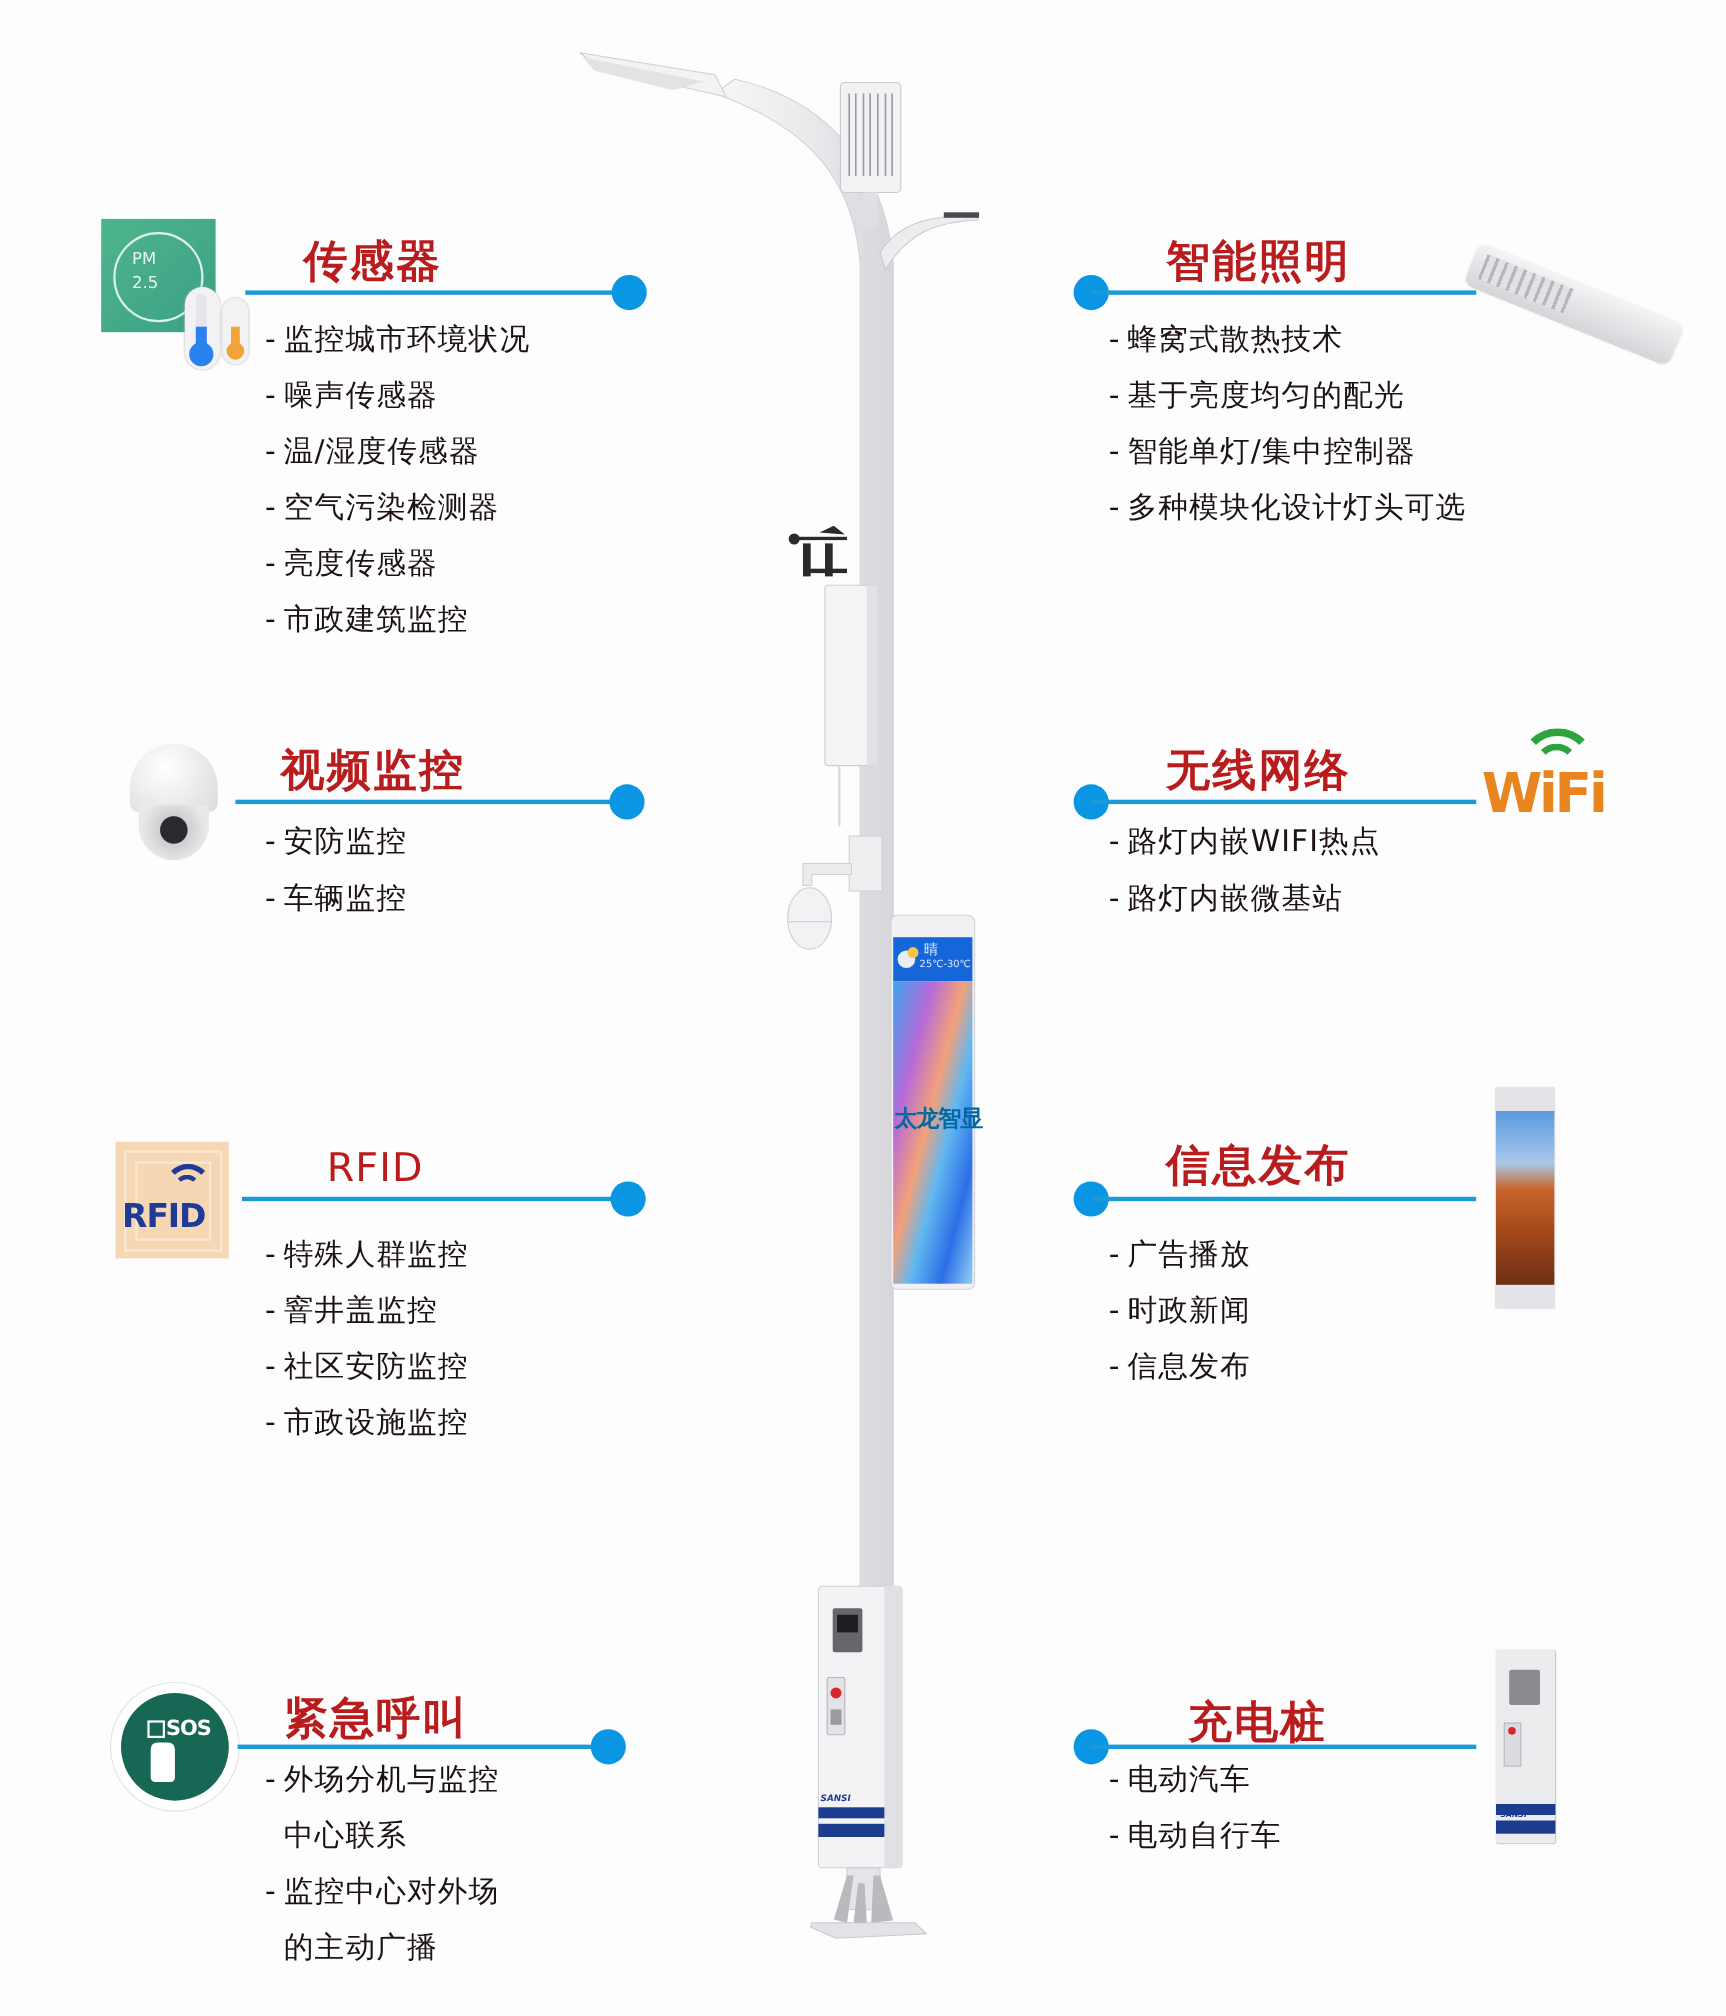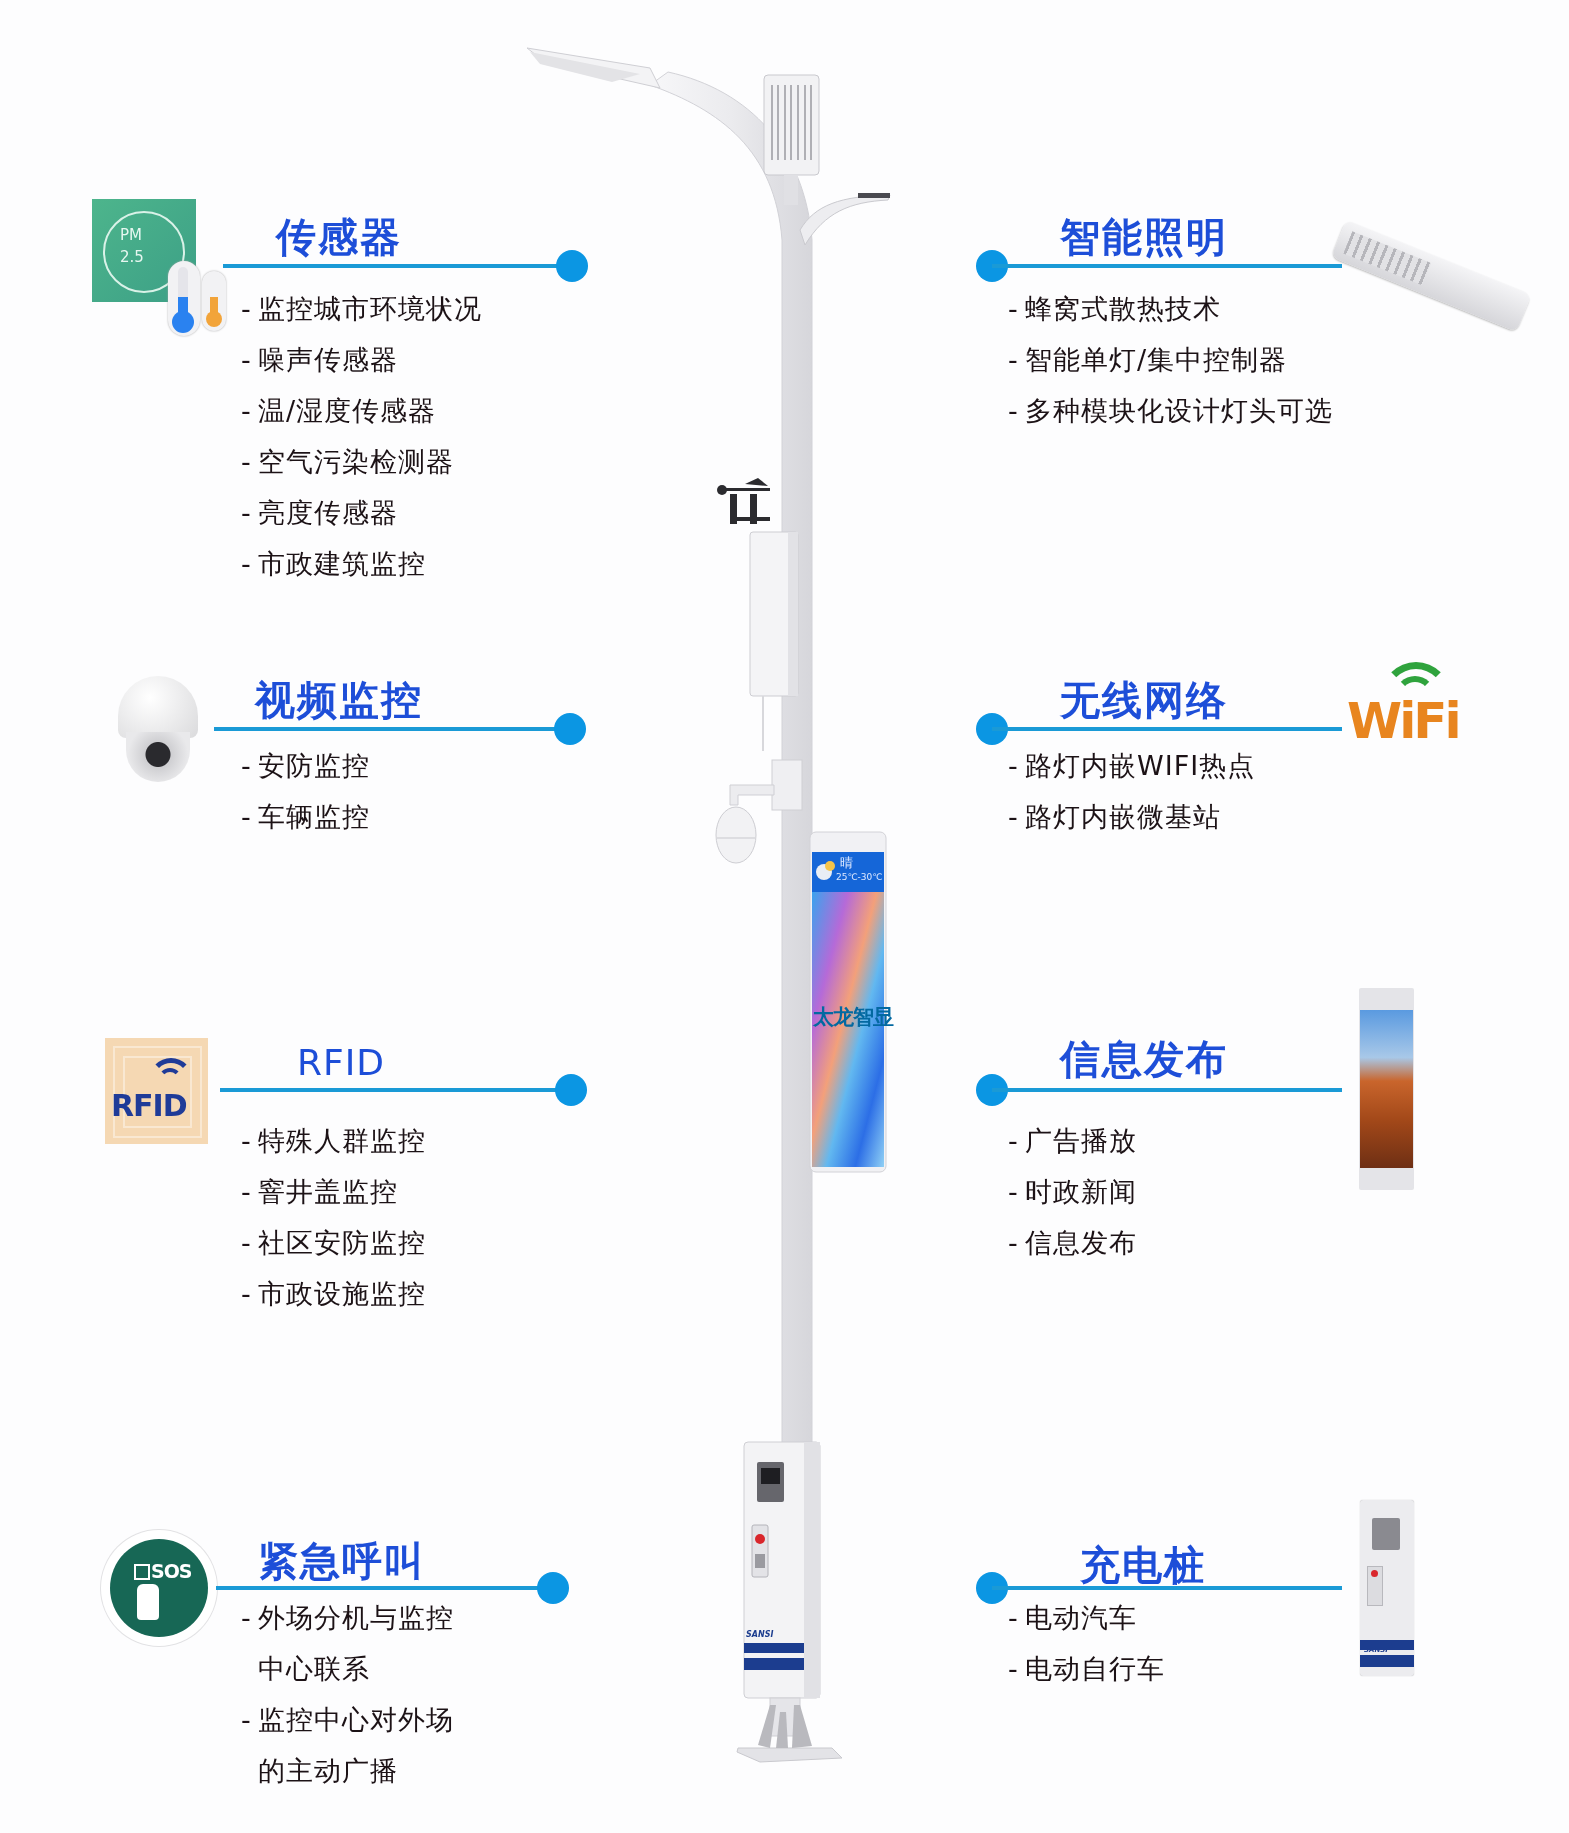--- a/index.html
+++ b/index.html
@@ -1,18 +1,18 @@
 <!DOCTYPE html>
 <html><head>
 <meta charset="utf-8">
 <style>
   html,body{margin:0;padding:0;background:#fdfdfe;}
   body{width:1569px;height:1833px;position:relative;overflow:hidden;font-family:"DejaVu Sans","Liberation Sans",sans-serif;color:#1a1114;}
   .abs{position:absolute;}
-  .title{position:absolute;font-size:40px;font-weight:bold;letter-spacing:2px;color:#1d4ed8;white-space:nowrap;}
+  .title{position:absolute;font-size:40px;font-weight:bold;letter-spacing:2px;color:#b91c1c;white-space:nowrap;}
   .title.latin{font-weight:normal;font-size:36px;letter-spacing:1px;}
   .hline{position:absolute;height:4px;background:#1a9ad6;}
   .dot{position:absolute;width:32px;height:32px;border-radius:50%;background:#0b96e3;}
   .items{position:absolute;margin:0;padding:0;list-style:none;}
   .items li{font-size:27px;height:51px;line-height:51px;white-space:nowrap;color:#1c1216;letter-spacing:1px;}
   .items li .dash{display:inline-block;width:17px;font-weight:normal;}
   .items li.cont .dash{visibility:hidden;}
   .icon-box{position:absolute;}
 </style>
 </head>
@@ -180,20 +180,21 @@
     <li class="cont"><span class="dash">-</span><span>的主动广播</span></li>
   </ul>
 </section>
 
 <section>
   <div class="dot" style="left:976px;top:250px;"></div>
   <div class="hline" style="left:992px;top:264px;width:350px;"></div>
   <div class="title" style="left:1060px;top:210px;">智能照明</div>
   <ul class="items" style="left:1008px;top:283px;">
     <li><span class="dash">-</span><span>蜂窝式散热技术</span></li>
+    <li><span class="dash">-</span><span>基于亮度均匀的配光</span></li>
     <li><span class="dash">-</span><span>智能单灯/集中控制器</span></li>
     <li><span class="dash">-</span><span>多种模块化设计灯头可选</span></li>
   </ul>
   <div class="icon-box" style="left:1346px;top:220px;width:200px;height:40px;transform:rotate(22deg);transform-origin:left top;background:linear-gradient(180deg,#f4f4f6,#d6d6da);border-radius:8px;box-shadow:0 1px 2px #bbb;">
     <div style="position:absolute;left:10px;top:8px;width:85px;height:24px;background:repeating-linear-gradient(90deg,#b6b6bb 0 3px,#e2e2e5 3px 9px);"></div>
   </div>
 </section>
 
 <section>
   <div class="dot" style="left:976px;top:713px;"></div>

